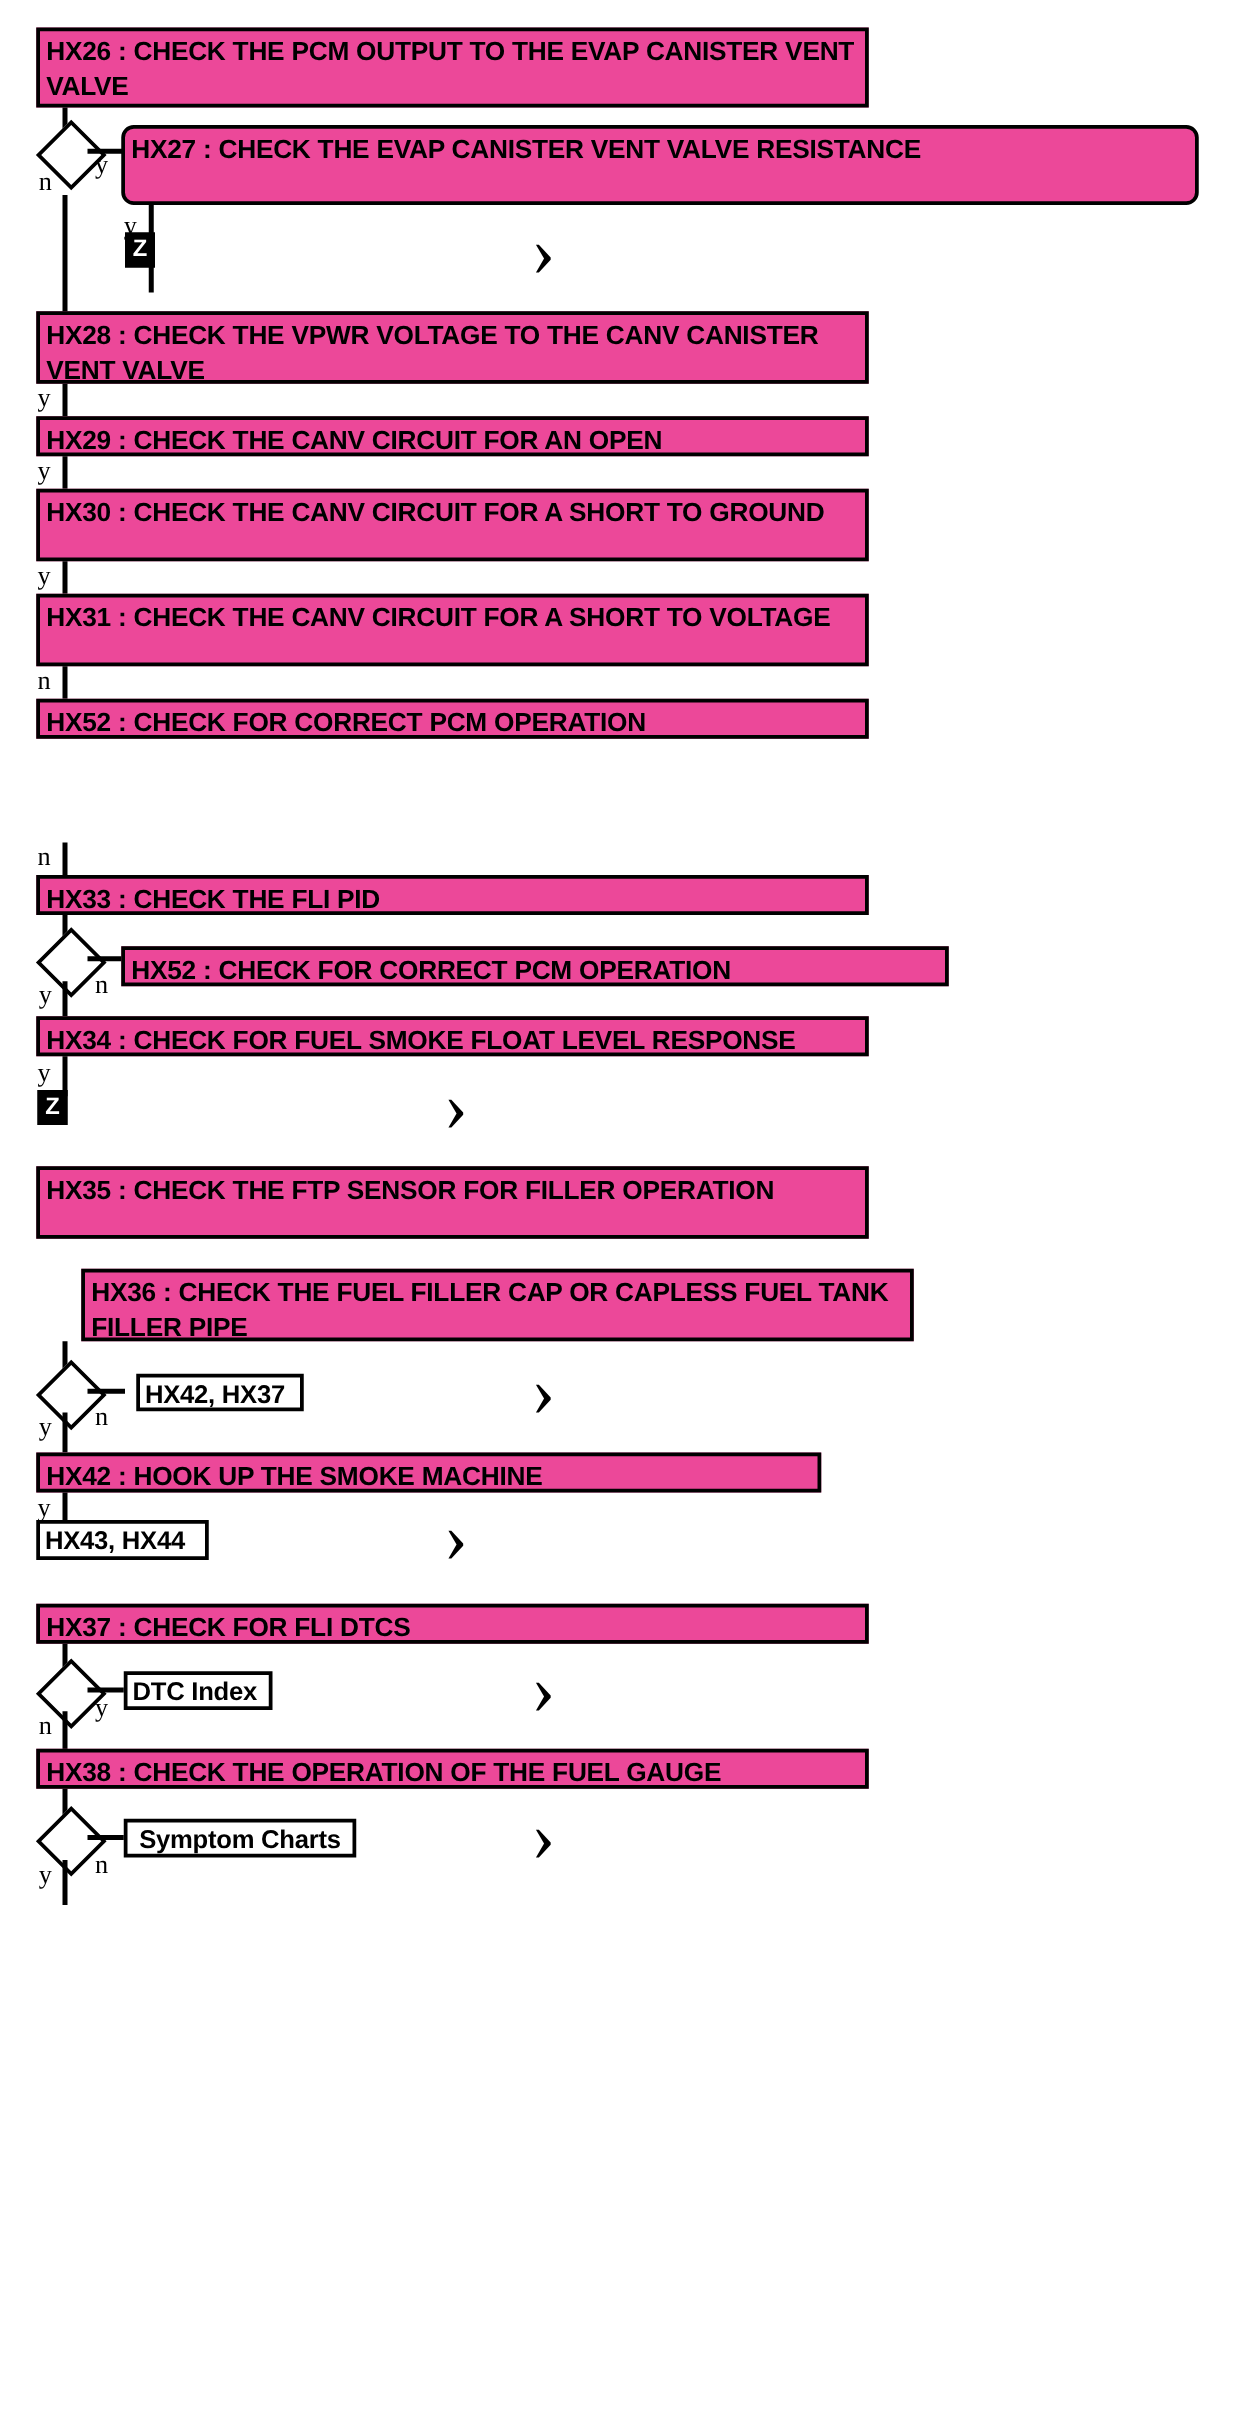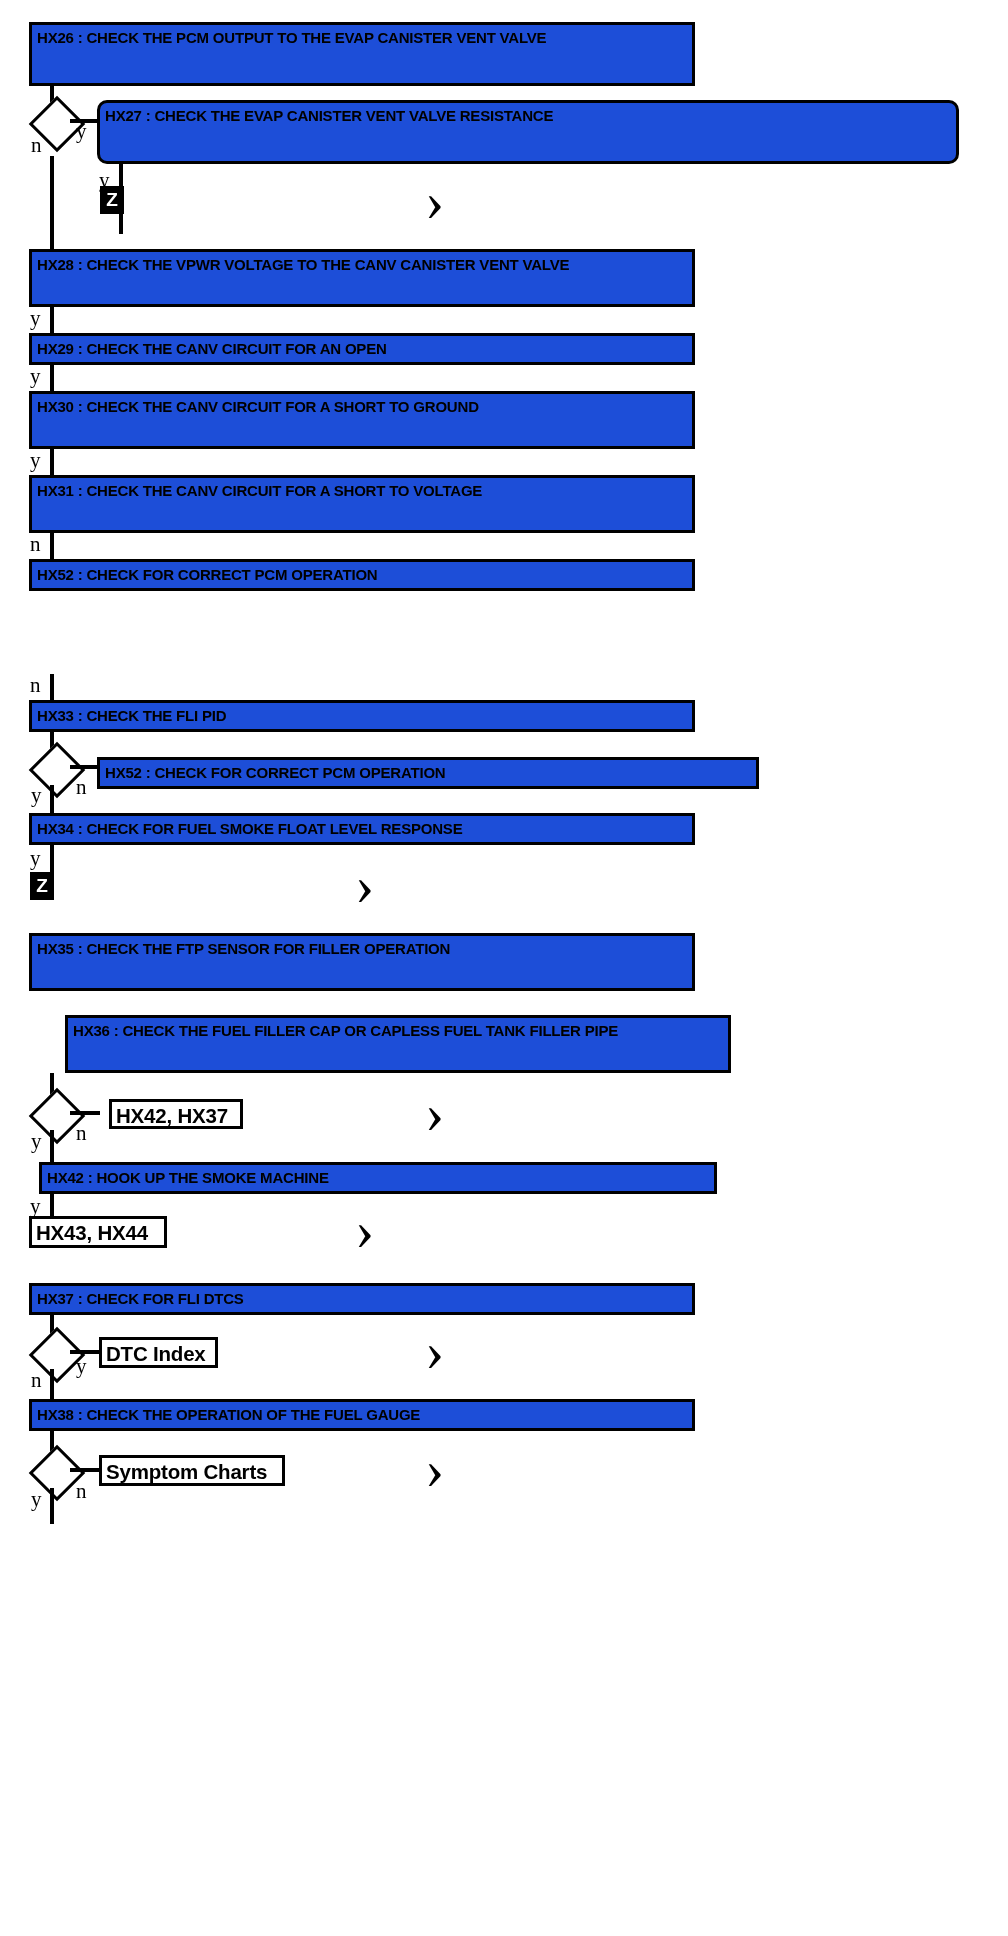--- a/index.html
+++ b/index.html
@@ -15,24 +15,24 @@
     width: 1008px;
     height: 1936px;
     background: #ffffff;
     overflow: hidden;
   }
   
   .node {
     position: absolute;
     box-sizing: border-box;
     border: 3px solid #000000;
-    background: #1d4ed8;
+    background: #ec4899;
     color: #000000;
     font-weight: bold;
-    font-size: 15px;
+    font-size: 21px;
     line-height: 1.32;
     letter-spacing: -0.2px;
     padding: 3px 0 3px 5px;
     white-space: pre-line;
   }
   
   .refbox {
     position: absolute;
     box-sizing: border-box;
     border: 3px solid #000000;
@@ -178,21 +178,21 @@
   <div class="branch" style="left:31px; top:1131px;">y</div>
   <div class="branch" style="left:76px; top:1123px;">n</div>
 
   <div class="hline" style="left:70px; top:1111px; width:30px;"></div>
 
   <div class="refbox" style="left:109px; top:1099px; width:134px; height:30px;">HX42, HX37</div>
   <div class="chev" style="left:425px; top:1084px;">›</div>
 
   <div class="vline" style="left:50px; top:1130px; height:32px;"></div>
 
-  <div class="node" style="left:39px; top:1162px; width:678px; height:32px;">HX42 : HOOK UP THE SMOKE MACHINE</div>
+  <div class="node" style="left:29px; top:1162px; width:628px; height:32px;">HX42 : HOOK UP THE SMOKE MACHINE</div>
 
   <div class="vline" style="left:50px; top:1194px; height:24px;"></div>
   <div class="branch" style="left:30px; top:1196px;">y</div>
   <div class="refbox" style="left:29px; top:1216px; width:138px; height:32px;">HX43, HX44</div>
   <div class="chev" style="left:355px; top:1201px;">›</div>
 
   <div class="node" style="left:29px; top:1283px; width:666px; height:32px;">HX37 : CHECK FOR FLI DTCS</div>
 
   <div class="vline" style="left:50px; top:1315px; height:28px;"></div>
 
@@ -210,18 +210,18 @@
   <div class="node" style="left:29px; top:1399px; width:666px; height:32px;">HX38 : CHECK THE OPERATION OF THE FUEL GAUGE</div>
 
   <div class="vline" style="left:50px; top:1431px; height:32px;"></div>
 
   <div class="diamond" style="left:37px; top:1453px;"></div>
   <div class="branch" style="left:31px; top:1489px;">y</div>
   <div class="branch" style="left:76px; top:1481px;">n</div>
 
   <div class="hline" style="left:70px; top:1468px; width:30px;"></div>
 
-  <div class="refbox" style="left:99px; top:1455px; width:186px; height:31px;">Symptom Charts</div>
+  <div class="refbox" style="left:99px; top:1455px; width:186px; height:31px;text-align:center;">Symptom Charts</div>
   <div class="chev" style="left:425px; top:1440px;">›</div>
 
   <div class="vline" style="left:50px; top:1488px; height:36px;"></div>
 
 </div>
 
 </body></html>

